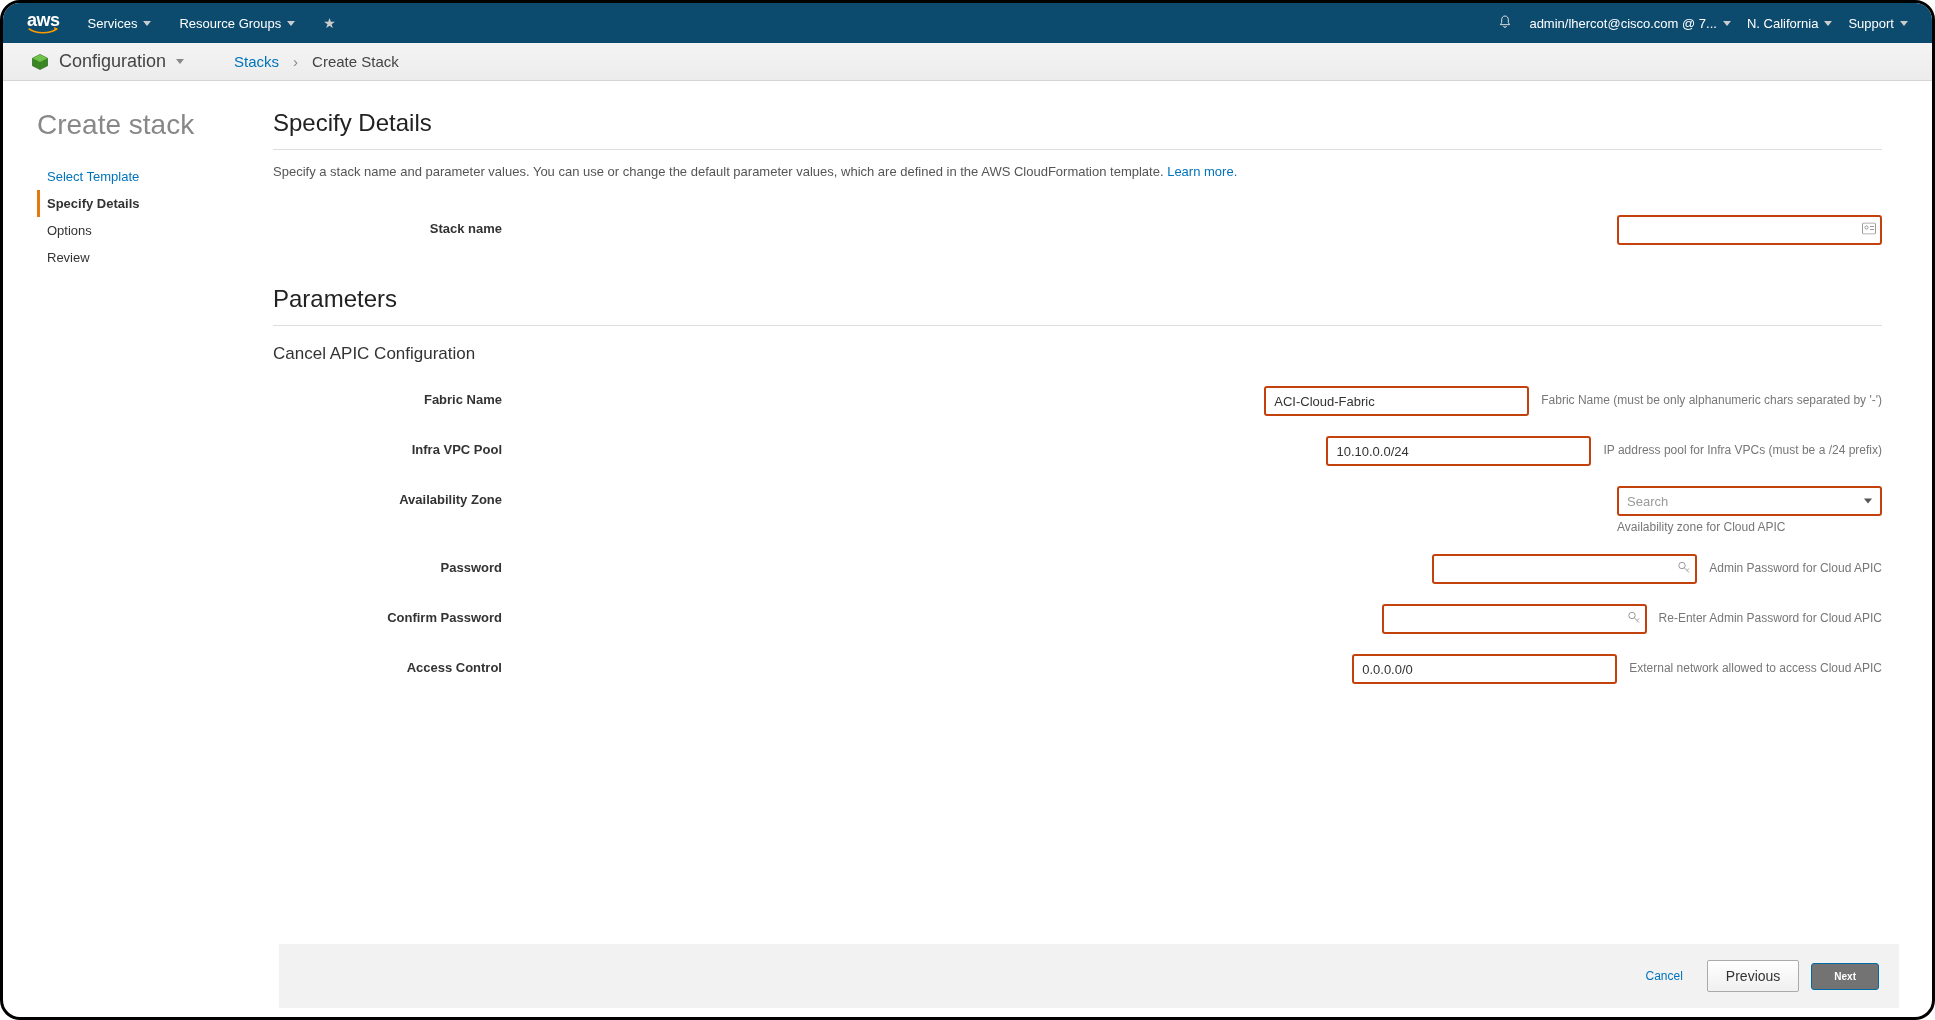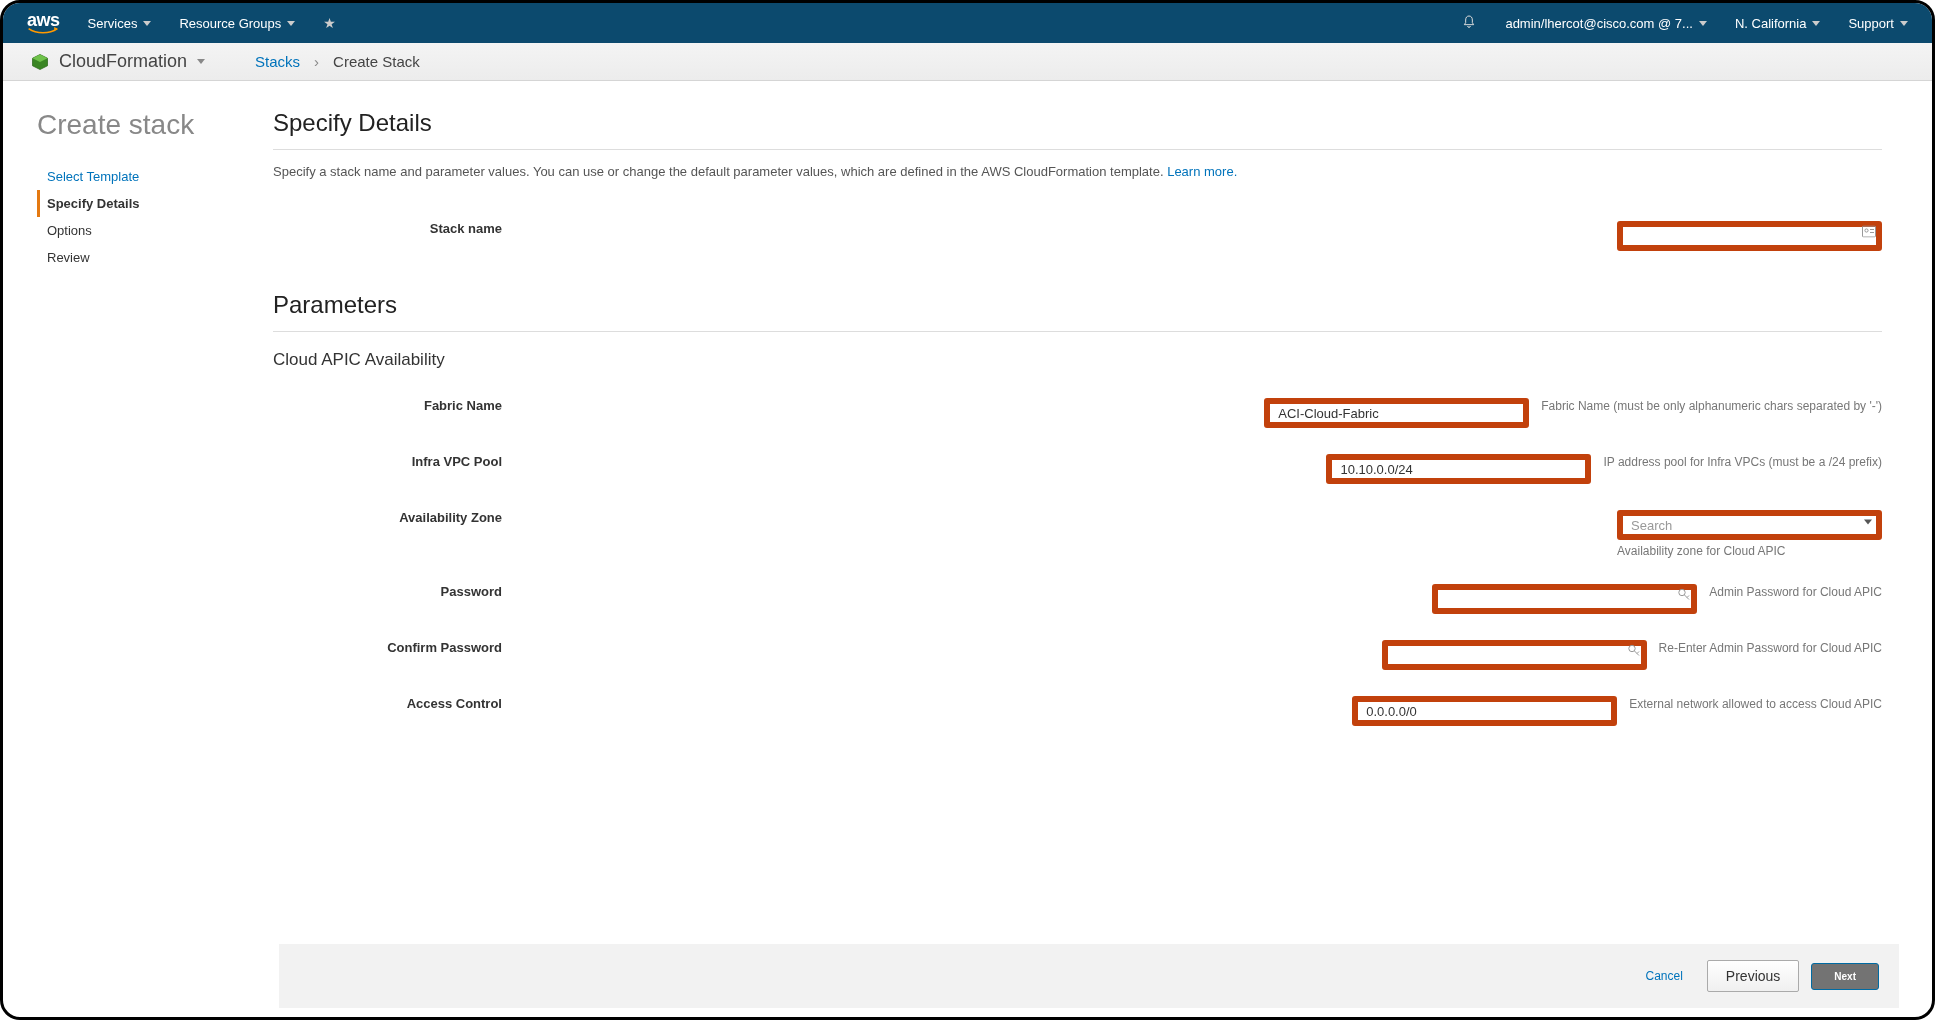--- a/index.html
+++ b/index.html
@@ -38,21 +38,21 @@
     height: 8px;
     margin-top: -2px;
   }
   .topnav-item {
     display: flex; align-items: center; gap: 6px;
     font-size: 13px;
     cursor: pointer;
   }
   .topnav-right {
     margin-left: auto;
-    display: flex; align-items: center; gap: 28px;
+    display: flex; align-items: center; gap: 16px;
   }
   .caret-down {
     width: 0; height: 0;
     border-left: 4px solid transparent;
     border-right: 4px solid transparent;
     border-top: 5px solid #ccc;
   }
   .caret-down.dark { border-top-color: #888; }
   .bell-icon svg { width: 16px; height: 16px; stroke: #ddd; fill: none; }
   .pin-icon { color: #ccc; font-size: 14px; }
@@ -151,28 +151,27 @@
     font-weight: bold;
     color: #333;
   }
   .form-input-wrap {
     display: flex;
     flex-direction: column;
   }
   .form-input {
     width: 265px;
     height: 30px;
-    border: 6px solid #c2410c;
+    border: 2px solid #c2410c;
     border-radius: 3px;
     padding: 0 28px 0 8px;
     font-size: 13px;
     color: #333;
     background: #fff;
     position: relative;
-    margin-top: 6px;
   }
   .form-input::placeholder { color: #999; }
   .input-shell {
     position: relative;
     width: 265px;
   }
   .input-right-icon {
     position: absolute;
     right: 6px;
     top: 50%;
@@ -304,21 +303,21 @@
     </div>
   </div>
 </div>
 
 <div class="servicebar">
   <span class="service-name">
     <svg class="service-icon" viewBox="0 0 24 24">
       <polygon points="12,2 22,7 22,17 12,22 2,17 2,7" fill="#3b8624" stroke="#2d6b1c" stroke-width="1"></polygon>
       <polygon points="12,2 22,7 12,12 2,7" fill="#6fc24a"></polygon>
     </svg>
-    <span>CloudFormation</span>
+    <span>Configuration</span>
     <span class="caret-down dark"></span>
   </span>
   <div class="breadcrumbs">
     <a>Stacks</a>
     <span class="sep">›</span>
     <span class="current">Create Stack</span>
   </div>
 </div>
 
 <div class="main">
@@ -350,21 +349,21 @@
               <circle cx="4.5" cy="5" r="1.6" fill="none" stroke="#999"></circle>
               <line x1="8" y1="4" x2="12" y2="4" stroke="#999"></line>
               <line x1="8" y1="7" x2="12" y2="7" stroke="#999"></line>
             </svg>
         </span>
       </div>
     </div>
 
     <h2 class="params-heading">Parameters</h2>
     <div class="section-divider"></div>
-    <h3 class="subsection-heading">Cloud APIC Availability</h3>
+    <h3 class="subsection-heading">Cancel APIC Configuration</h3>
 
     <div class="form-row" style="margin-left:80px;">
       <div class="form-label">Fabric Name</div>
       <div class="row-flex">
         <div class="input-shell">
           <input class="form-input" type="text" value="ACI-Cloud-Fabric" style="">
         </div>
         <div class="form-hint">Fabric Name (must be only alphanumeric chars separated by '-')</div>
       </div>
     </div>

